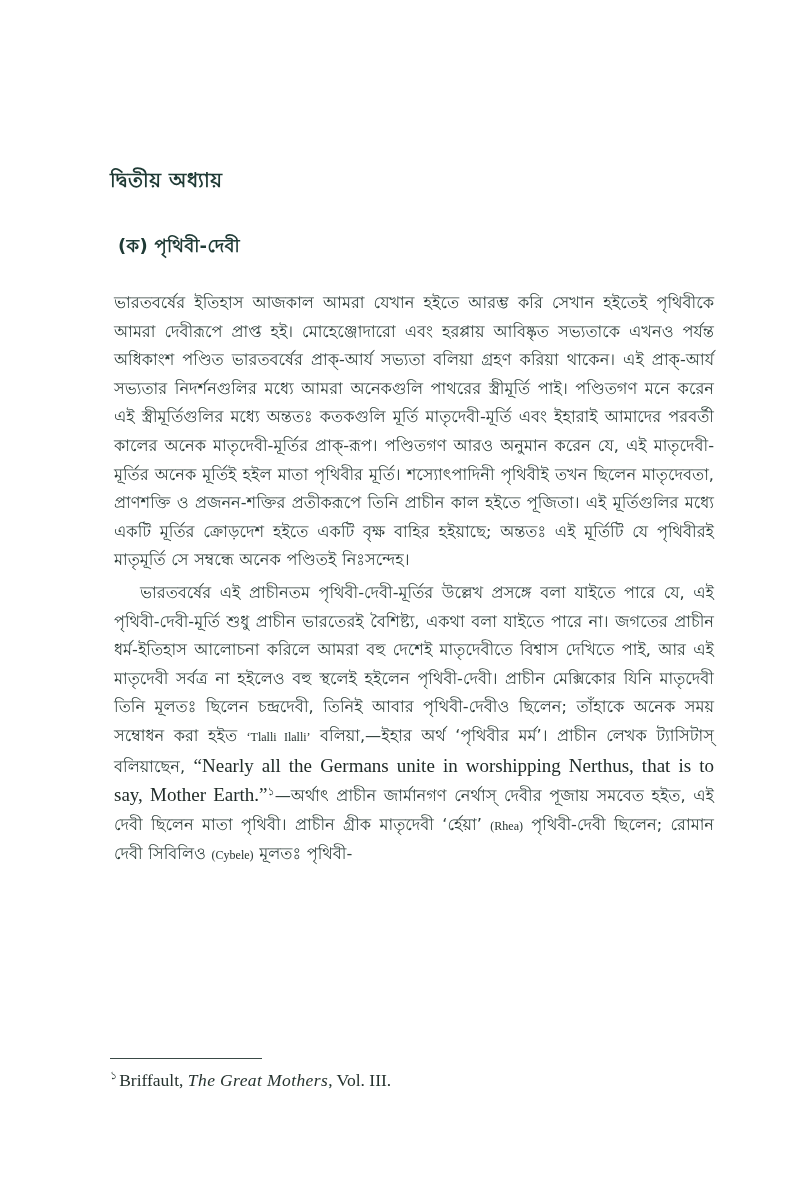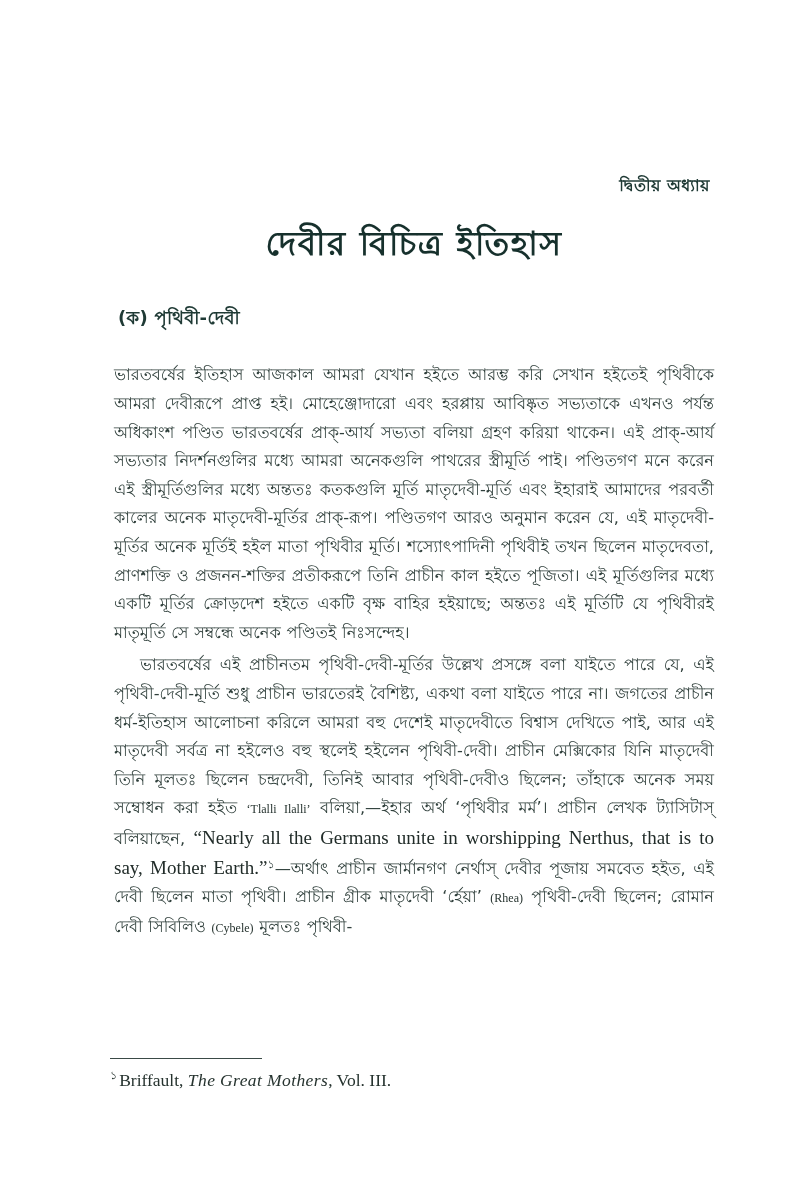--- a/index.html
+++ b/index.html
@@ -27,26 +27,26 @@
 
   .content {
     position: absolute;
     left: 110px;
     top: 0;
     width: 608px;
   }
 
   
   .chapter-label {
-    text-align: right;
-    font-size: 16px;
+    text-align: left;
+    font-size: 20px;
     font-weight: 700;
     letter-spacing: 0.5px;
     color: #1f3a35;
-    margin: 8px;
+    margin: 0;
     padding-top: 168px;
     line-height: 1.2;
     font-family: "DejaVu Sans", "Liberation Sans", sans-serif;
   }
 
   .chapter-title {
     text-align: center;
     font-size: 33px;
     font-weight: 700;
     color: #16302c;
@@ -143,21 +143,20 @@
 </style>
 </head>
 <body>
 
 <div class="page">
 
   <div class="content">
 
     <div class="chapter-label">দ্বিতীয় অধ্যায়</div>
 
-    <div class="chapter-title">দেবীর বিচিত্র ইতিহাস</div>
 
     <div class="section-heading">(ক)  পৃথিবী-দেবী</div>
 
     <div class="body-block">
 
       <p class="para">ভারতবর্ষের ইতিহাস আজকাল আমরা যেখান হইতে আরম্ভ করি সেখান হইতেই পৃথিবীকে আমরা দেবীরূপে প্রাপ্ত হই। মোহেঞ্জোদারো এবং হরপ্পায় আবিষ্কৃত সভ্যতাকে এখনও পর্যন্ত অধিকাংশ পণ্ডিত ভারতবর্ষের প্রাক্-আর্য সভ্যতা বলিয়া গ্রহণ করিয়া থাকেন। এই প্রাক্-আর্য সভ্যতার নিদর্শনগুলির মধ্যে আমরা অনেকগুলি পাথরের স্ত্রীমূর্তি পাই। পণ্ডিতগণ মনে করেন এই স্ত্রীমূর্তিগুলির মধ্যে অন্ততঃ কতকগুলি মূর্তি মাতৃদেবী-মূর্তি এবং ইহারাই আমাদের পরবর্তী কালের অনেক মাতৃদেবী-মূর্তির প্রাক্-রূপ। পণ্ডিতগণ আরও অনুমান করেন যে, এই মাতৃদেবী-মূর্তির অনেক মূর্তিই হইল মাতা পৃথিবীর মূর্তি। শস্যোৎপাদিনী পৃথিবীই তখন ছিলেন মাতৃদেবতা, প্রাণশক্তি ও প্রজনন-শক্তির প্রতীকরূপে তিনি প্রাচীন কাল হইতে পূজিতা। এই মূর্তিগুলির মধ্যে একটি মূর্তির ক্রোড়দেশ হইতে একটি বৃক্ষ বাহির হইয়াছে; অন্ততঃ এই মূর্তিটি যে পৃথিবীরই মাতৃমূর্তি সে সম্বন্ধে অনেক পণ্ডিতই নিঃসন্দেহ।</p>
 
       <p class="para indented" id="para2"><span>ভারতবর্ষের এই প্রাচীনতম পৃথিবী-দেবী-মূর্তির উল্লেখ প্রসঙ্গে বলা যাইতে পারে যে, এই পৃথিবী-দেবী-মূর্তি শুধু প্রাচীন ভারতেরই বৈশিষ্ট্য, একথা বলা যাইতে পারে না। জগতের প্রাচীন ধর্ম-ইতিহাস আলোচনা করিলে আমরা বহু দেশেই মাতৃদেবীতে বিশ্বাস দেখিতে পাই, আর এই মাতৃদেবী সর্বত্র না হইলেও বহু স্থলেই হইলেন পৃথিবী-দেবী। প্রাচীন মেক্সিকোর যিনি মাতৃদেবী তিনি মূলতঃ ছিলেন চন্দ্রদেবী, তিনিই আবার পৃথিবী-দেবীও ছিলেন; তাঁহাকে অনেক সময় সম্বোধন করা হইত </span><span class="latin">‘Tlalli  Ilalli’</span><span> বলিয়া,—ইহার অর্থ ‘পৃথিবীর মর্ম’। প্রাচীন লেখক ট্যাসিটাস্ বলিয়াছেন, </span><span class="latin-quote">“Nearly all the Germans unite in worshipping Nerthus, that is to say, Mother Earth.”</span><sup class="fn-marker">১</sup><span>—অর্থাৎ প্রাচীন জার্মানগণ নের্থাস্ দেবীর পূজায় সমবেত হইত, এই দেবী ছিলেন মাতা পৃথিবী। প্রাচীন গ্রীক মাতৃদেবী ‘র্হেয়া’ </span><span class="latin">(Rhea)</span><span> পৃথিবী-দেবী ছিলেন; রোমান দেবী সিবিলিও </span><span class="latin">(Cybele)</span><span> মূলতঃ পৃথিবী-</span></p>
 
     </div>

